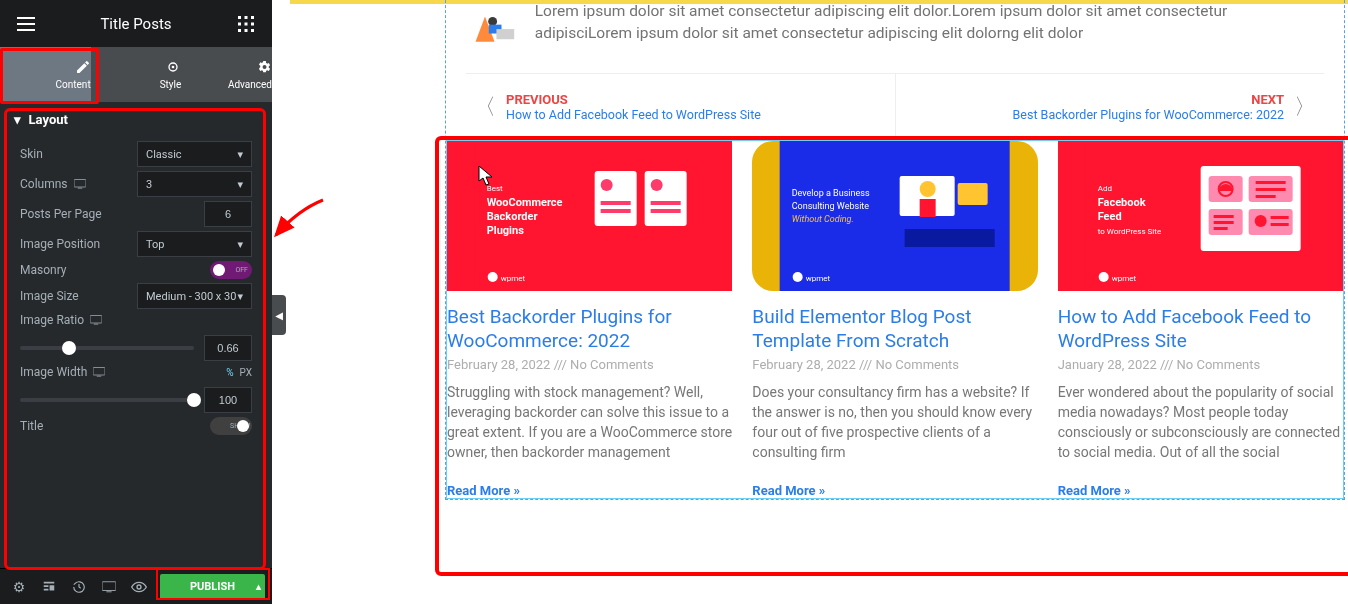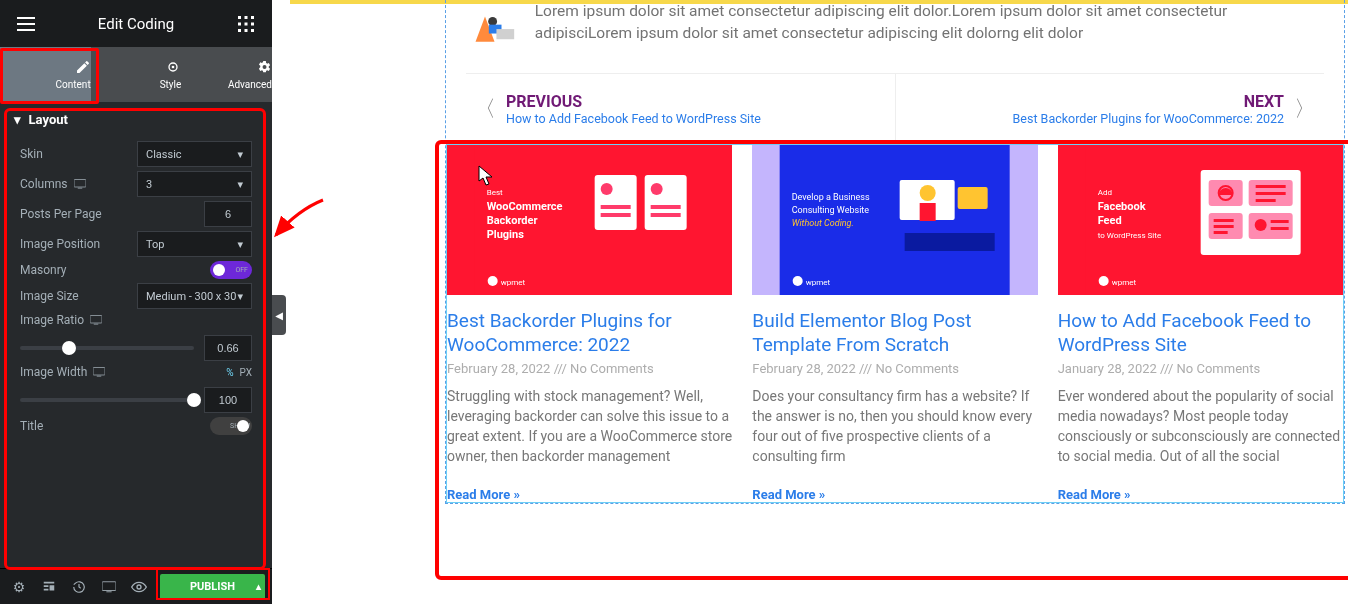--- a/index.html
+++ b/index.html
@@ -21,21 +21,21 @@
   .section-head .chev { margin-right: 8px; }
   .panel-body { padding: 0 20px 18px 20px; overflow-y: auto; flex: 1; }
   .ctrl-row { display: flex; align-items: center; justify-content: space-between; margin-top: 4px; font-size: 12px; color: #a4afb7; }
   .ctrl-label { display: flex; align-items: center; gap: 6px; }
   .select, .numbox { background: #1a1c1e; border: 1px solid #3b3f45; color: #c2cbd2; font-size: 11px; height: 26px; padding: 0 8px; text-align: center; }
   .select { width: 115px; display: flex; align-items: center; justify-content: space-between; }
   .numbox { width: 48px; text-align: center; }
   .slider-wrap { margin-top: 8px; display: flex; align-items: center; gap: 10px; }
   .slider { flex: 1; height: 4px; background: #3b3f45; position: relative; border-radius: 2px; }
   .slider .thumb { width: 14px; height: 14px; background: #fff; border-radius: 50%; position: absolute; top: -5px; transform: translateX(-50%); }
-  .toggle { width: 42px; height: 18px; background: #6d28d9; border-radius: 10px; position: relative; display: flex; align-items: center; justify-content: flex-end; padding-right: 4px; font-size: 7px; color: #a4afb7; }
+  .toggle { width: 42px; height: 18px; background: #701a75; border-radius: 10px; position: relative; display: flex; align-items: center; justify-content: flex-end; padding-right: 4px; font-size: 7px; color: #a4afb7; }
   .toggle .knob { width: 12px; height: 12px; background: #fff; border-radius: 50%; position: absolute; left: 3px; top: 3px; }
   .toggle.on { background: #404040; justify-content: flex-start; padding-left: 20px; }
   .toggle.on .knob { left: auto; right: 3px; }
   .percent-px { display: flex; align-items: center; gap: 6px; font-size: 10px; color: #a4afb7; }
   .percent-px .pct { color: #71d7f7; }
 
   .red-panel { position: absolute; left: 4px; top: 108px; width: 262px; height: 462px; border: 3px solid #ff0000; border-radius: 6px; pointer-events: none; }
 
   .collapser { position: absolute; left: 272px; top: 295px; width: 14px; height: 40px; background: #494c4f; color: #fff; display: flex; align-items: center; justify-content: center; font-size: 10px; border-radius: 0 4px 4px 0; }
 
@@ -53,52 +53,52 @@
   .intro { display: flex; gap: 18px; padding-bottom: 18px; }
   .intro .img { width: 80px; height: 55px; position: relative; }
   .intro .img svg { width: 100%; height: 100%; }
   .intro p { color: #737373; font-size: 15.5px; line-height: 1.45; }
 
   .dashed-box { border: 1px dashed #5aa0e6; }
   .navsplit { display: flex; border-top: 1px solid #eee; }
   .nav-half { flex: 1; display: flex; align-items: center; gap: 10px; padding: 18px 8px; }
   .nav-half.right { justify-content: flex-end; border-left: 1px solid #eee; }
   .nav-half .arrow { color: #8a8a8a; font-size: 22px; }
-  .nav-half .lbl { font-size: 16px; font-weight: 700; color: #701a75; }
+  .nav-half .lbl { font-size: 13px; font-weight: 700; color: #ef4444; }
   .nav-half .link { font-size: 12.5px; color: #2b7de9; }
   .nav-half .col { display: flex; flex-direction: column; }
 
   .cards-outer { border: 1px solid #6dcff6; position: relative; padding: 0; }
   .redframe { position: absolute; left: -12px; top: -5px; right: -12px; height: 440px; border: 4px solid #ff0000; border-radius: 6px; pointer-events: none; }
   .cards { display: flex; gap: 20px; padding: 0; }
   .card { flex: 1; display: flex; flex-direction: column; }
   .thumb { height: 150px; position: relative; overflow: hidden; }
   .card h3 { color: #2b7de9; font-size: 19px; font-weight: 400; margin: 14px 0 4px; line-height: 1.25; }
   .meta { color: #adadad; font-size: 13px; margin-bottom: 10px; }
   .excerpt { color: #777; font-size: 14px; line-height: 1.45; }
   .rm { color: #2b7de9; font-size: 13px; font-weight: 700; margin-top: 20px; }
 
   .red-arrow { position: absolute; left: 268px; top: 195px; pointer-events: none; }
   .cursor { position: absolute; left: 478px; top: 165px; pointer-events: none; }
 
   
   .thumb.red { background: #ff1530; }
-  .thumb.blue { background: #c4b5fd; }
+  .thumb.blue { background: #eab308; border-radius: 21px; }
 </style>
 </head>
 <body>
 
 <div class="sidebar">
   <div class="sb-header">
     <span class="hicon">
       <svg width="18" height="14" viewBox="0 0 18 14">
           <path d="M0 1h18M0 7h18M0 13h18" stroke="#fff" stroke-width="2"></path>
         </svg>
     </span>
-    <span class="sb-title">Edit Coding</span>
+    <span class="sb-title">Title Posts</span>
     <span class="hicon">
       <svg width="16" height="16" viewBox="0 0 16 16">
           <rect width="3" height="3" fill="#fff"></rect>
           <rect x="6.5" width="3" height="3" fill="#fff"></rect>
           <rect x="13" width="3" height="3" fill="#fff"></rect>
           <rect y="6.5" width="3" height="3" fill="#fff"></rect>
           <rect x="6.5" y="6.5" width="3" height="3" fill="#fff"></rect>
           <rect x="13" y="6.5" width="3" height="3" fill="#fff"></rect>
           <rect y="13" width="3" height="3" fill="#fff"></rect>
           <rect x="6.5" y="13" width="3" height="3" fill="#fff"></rect>

